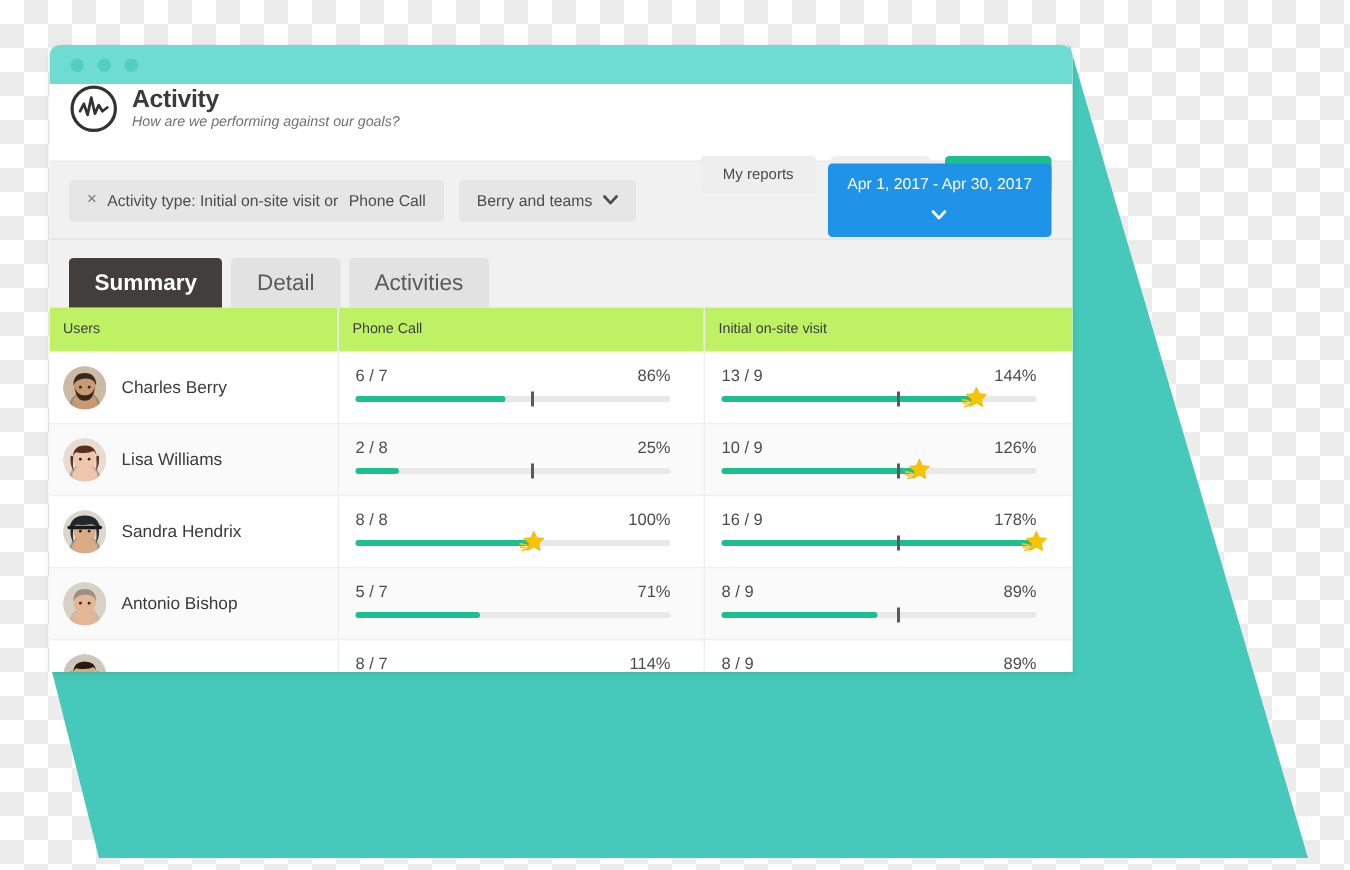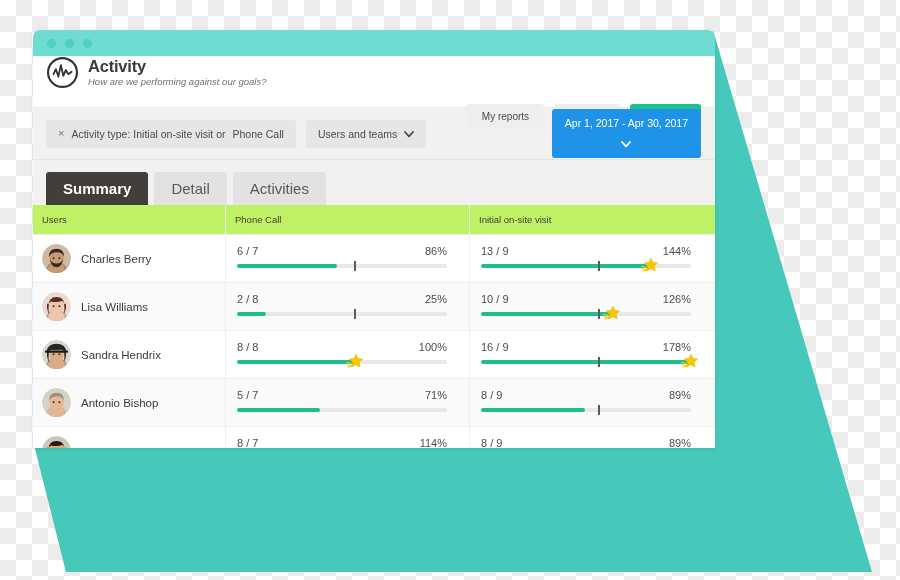--- a/index.html
+++ b/index.html
@@ -279,21 +279,21 @@
     </div>
   </div>
 
   <div class="filterbar">
     <div class="chip">
       <span class="x-icon">×</span>
       <span>Activity type: Initial on-site visit or</span>
       <span class="chip-or">Phone Call</span>
     </div>
     <div class="chip">
-      <span>Users and teams</span>
+      <span>Berry and teams</span>
       <span class="caret">
         <svg width="10" height="7" viewBox="0 0 10 7">
           <polyline points="1,1 5,5.4 9,1" fill="none" stroke="#4c4c4c" stroke-width="1.8" stroke-linecap="round" stroke-linejoin="round"></polyline>
         </svg>
       </span>
     </div>
     <div class="daterange">
       <span>Apr 1, 2017 - Apr 30, 2017</span>
       <span class="caret">
         <svg width="10" height="7" viewBox="0 0 10 7">

